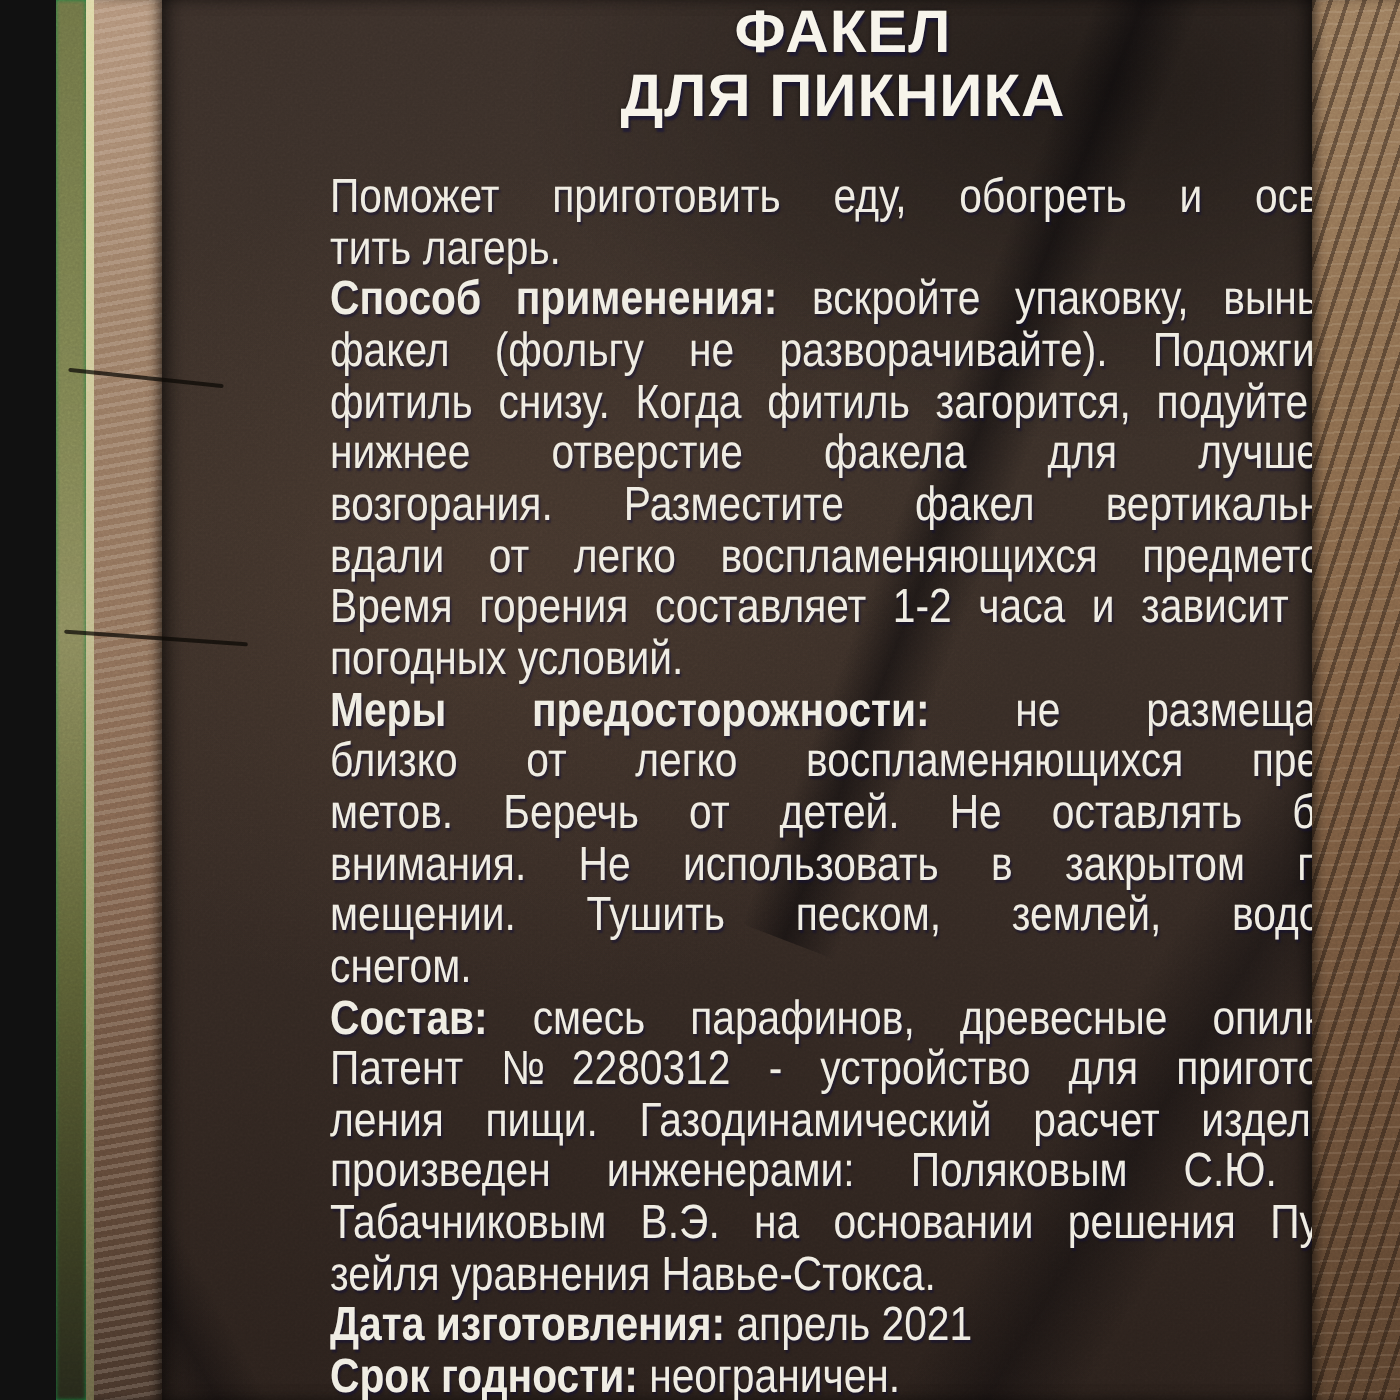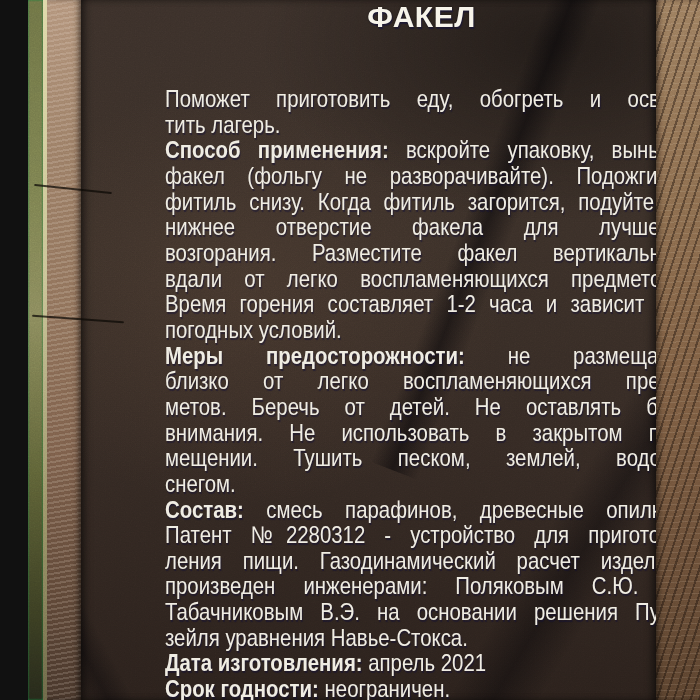--- a/index.html
+++ b/index.html
@@ -94,20 +94,21 @@
   <div class="edge-left"></div>
   <div class="frame-left"></div>
 
   <div class="panel">
     <div class="streak s1"></div>
     <div class="streak s2"></div>
     <div class="streak s3"></div>
 
     <div class="title">
       <div>ФАКЕЛ</div>
+      <div>ДЛЯ ПИКНИКА</div>
     </div>
 
     <div class="body">
 
     <div class="line"><span class="t">Поможет приготовить еду, обогреть и осве-</span></div>
         <div class="line end"><span class="t">тить лагерь.</span></div>
         <div class="line"><b class="b">Способ применения:</b><span class="t"> вскройте упаковку, выньте</span></div>
         <div class="line"><span class="t">факел (фольгу не разворачивайте). Подожгите</span></div>
         <div class="line"><span class="t">фитиль снизу. Когда фитиль загорится, подуйте в</span></div>
         <div class="line"><span class="t">нижнее отверстие факела для лучшего</span></div>

